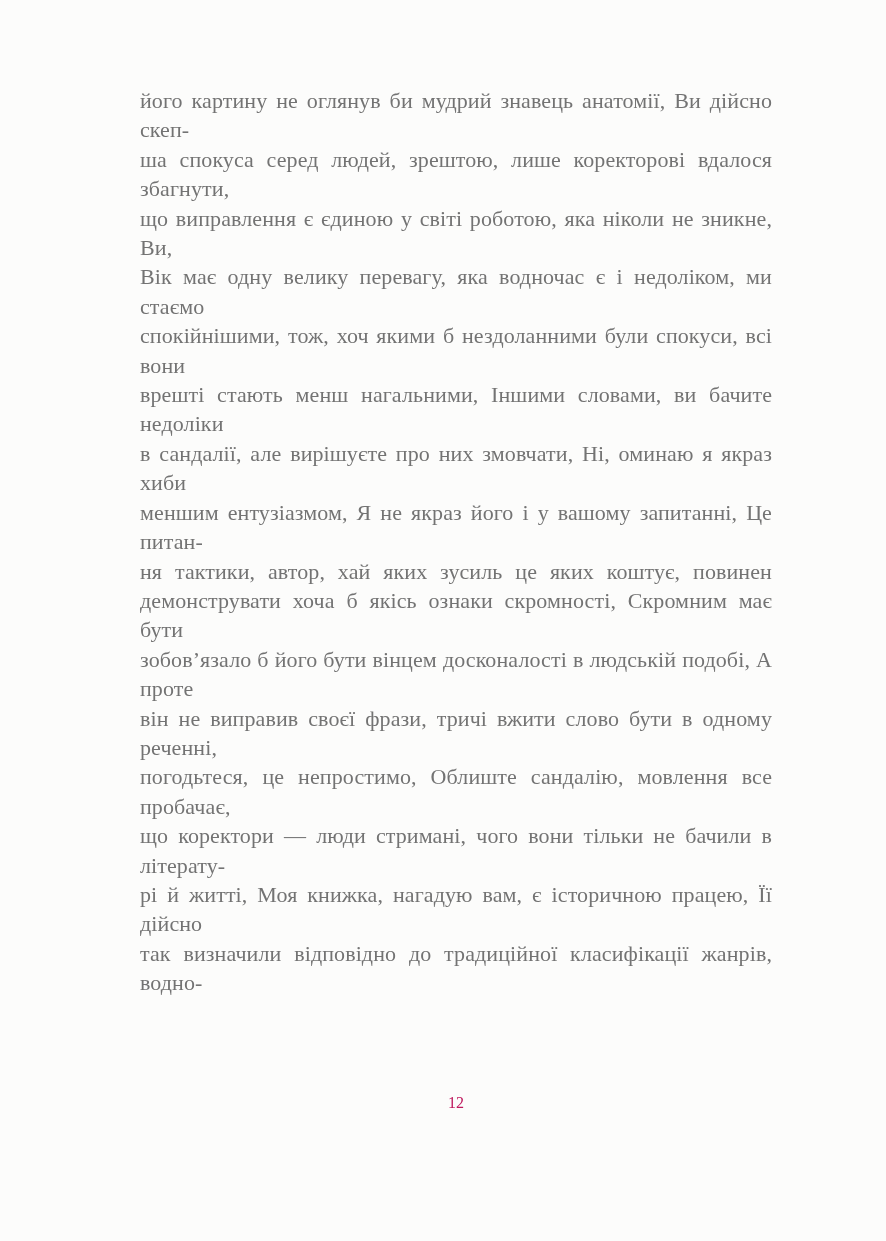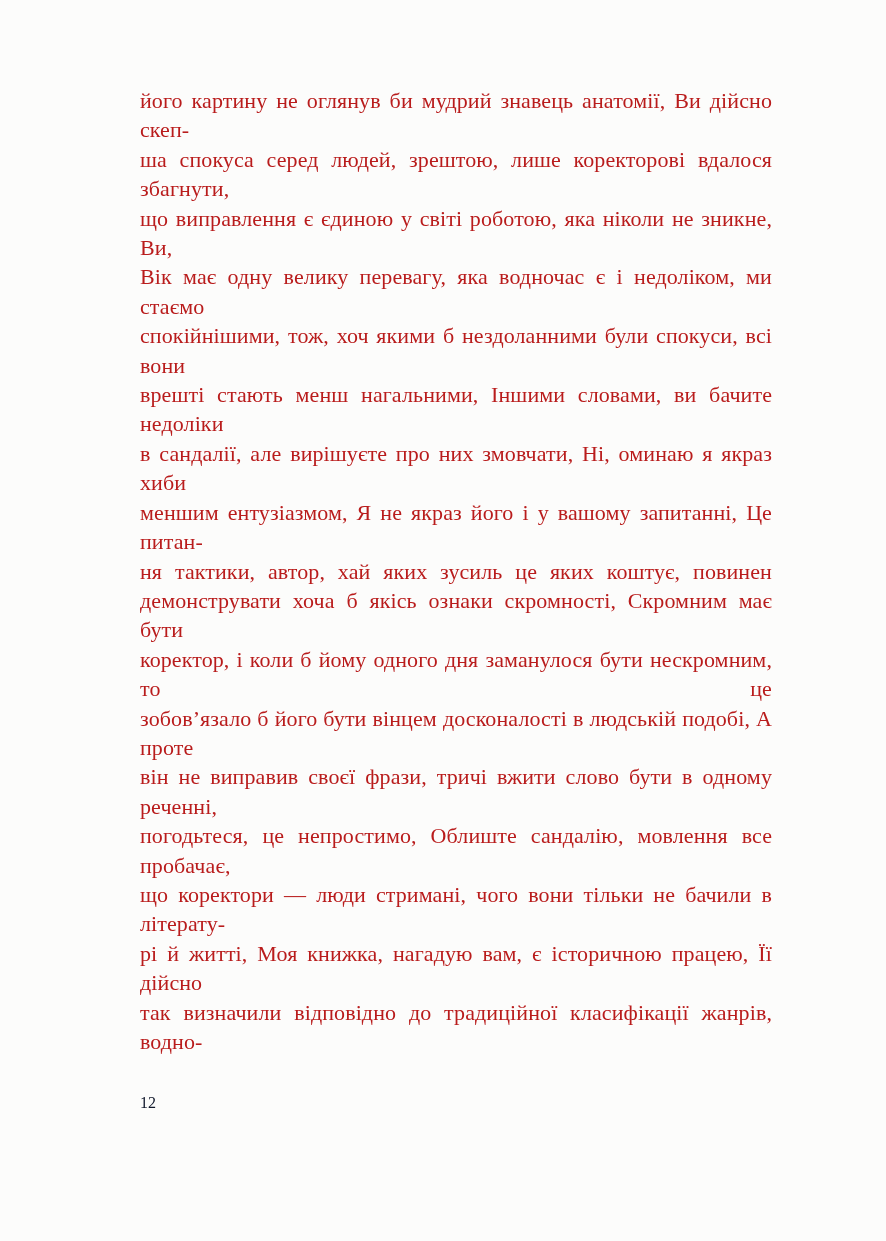--- a/index.html
+++ b/index.html
@@ -21,53 +21,52 @@
   }
   .text-block {
     position: absolute;
     left: 140px;
     top: 86px;
     width: 632px;
   }
   .text-line {
     font-size: 22px;
     line-height: 29.4px;
-    color: #b91c1c;
+    color: #737373;
     text-align: justify;
     text-align-last: justify;
     letter-spacing: 0.1px;
     white-space: normal;
   }
   .page-number {
     position: absolute;
     left: 140px;
     width: 632px;
     top: 1094px;
-    text-align: left;
+    text-align: center;
     font-size: 16px;
-    color: #0f172a;
+    color: #be185d;
     font-variant-numeric: oldstyle-nums;
   }
 </style>
 </head>
 <body>
 
 <div class="page">
   <div class="text-block">
       <div class="text-line">його картину не оглянув би мудрий знавець анатомії, Ви дійсно скеп-</div>
       <div class="text-line">ша спокуса серед людей, зрештою, лише коректорові вдалося збагнути,</div>
       <div class="text-line">що виправлення є єдиною у світі роботою, яка ніколи не зникне, Ви,</div>
       <div class="text-line">Вік має одну велику перевагу, яка водночас є і недоліком, ми стаємо</div>
       <div class="text-line">спокійнішими, тож, хоч якими б нездоланними були спокуси, всі вони</div>
       <div class="text-line">врешті стають менш нагальними, Іншими словами, ви бачите недоліки</div>
       <div class="text-line">в сандалії, але вирішуєте про них змовчати, Ні, оминаю я якраз хиби</div>
       <div class="text-line">меншим ентузіазмом, Я не якраз його і у вашому запитанні, Це питан-</div>
       <div class="text-line">ня тактики, автор, хай яких зусиль це яких коштує, повинен</div>
       <div class="text-line">демонструвати хоча б якісь ознаки скромності, Скромним має бути</div>
-      <div class="text-line">коректор, і коли б йому одного дня заманулося бути нескромним, то це</div>
       <div class="text-line">зобов’язало б його бути вінцем досконалості в людській подобі, А проте</div>
       <div class="text-line">він не виправив своєї фрази, тричі вжити слово бути в одному реченні,</div>
       <div class="text-line">погодьтеся, це непростимо, Облиште сандалію, мовлення все пробачає,</div>
       <div class="text-line">що коректори — люди стримані, чого вони тільки не бачили в літерату-</div>
       <div class="text-line">рі й житті, Моя книжка, нагадую вам, є історичною працею, Її дійсно</div>
       <div class="text-line">так визначили відповідно до традиційної класифікації жанрів, водно-</div>
     </div>
   <div class="page-number">12</div>
 </div>
 

